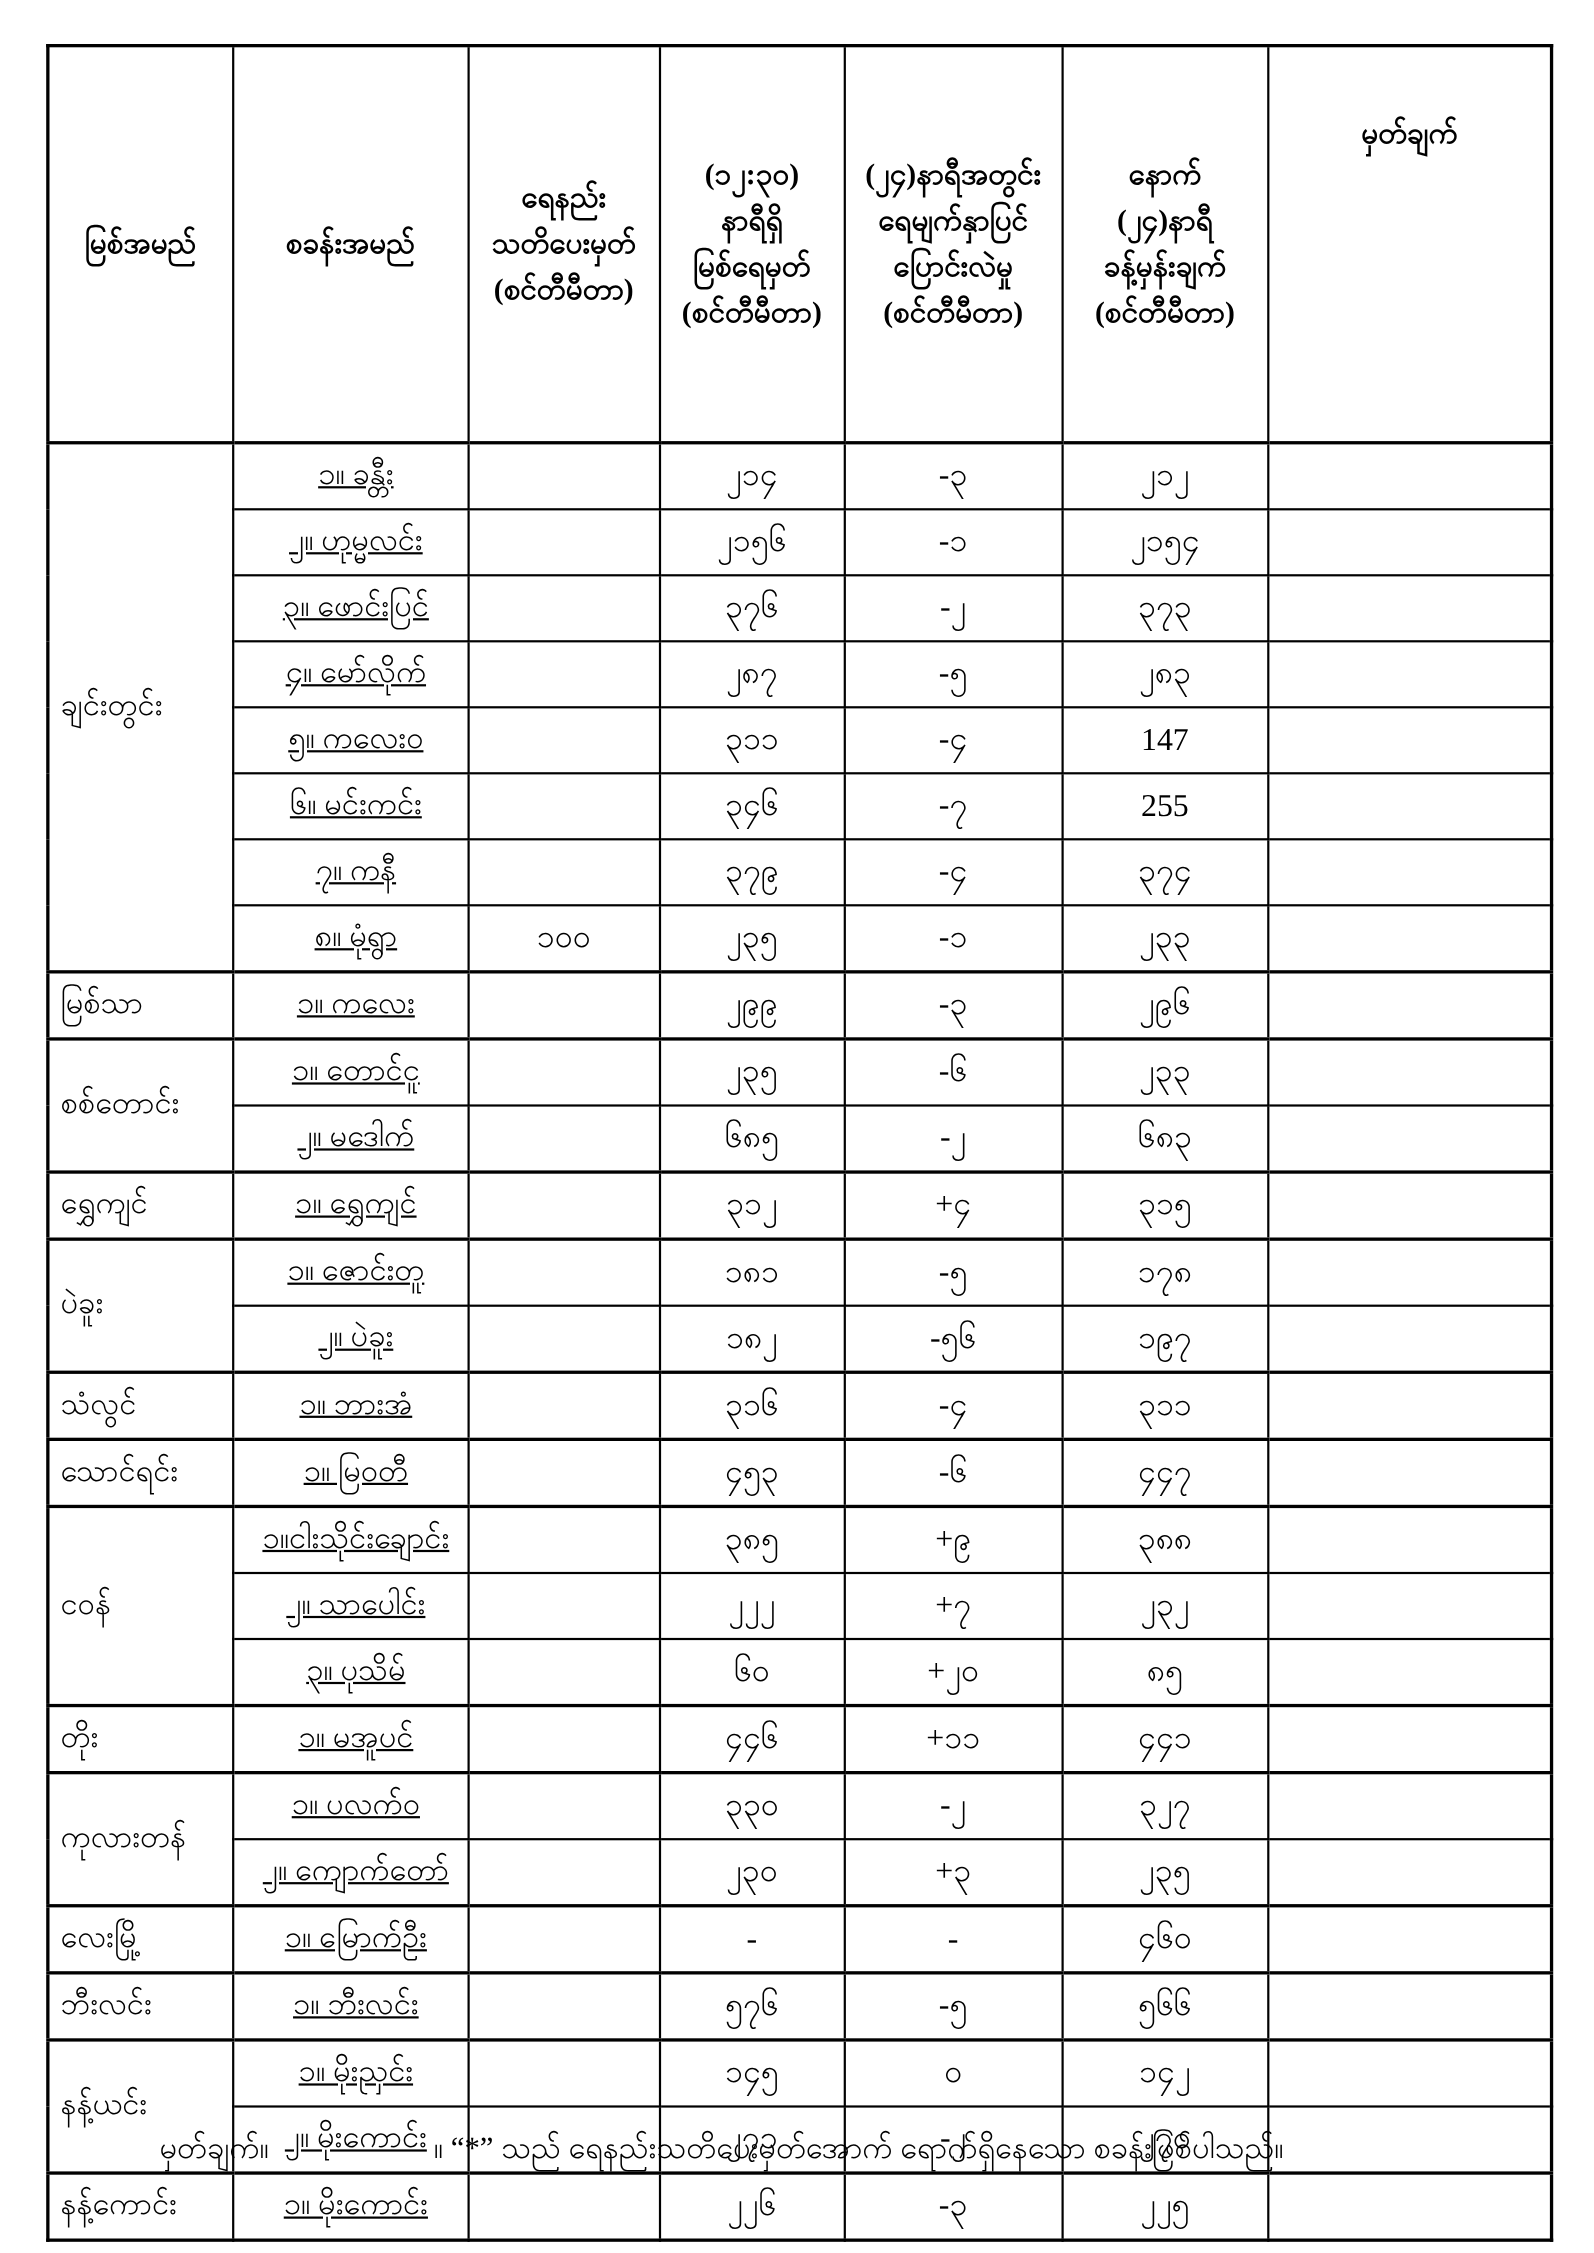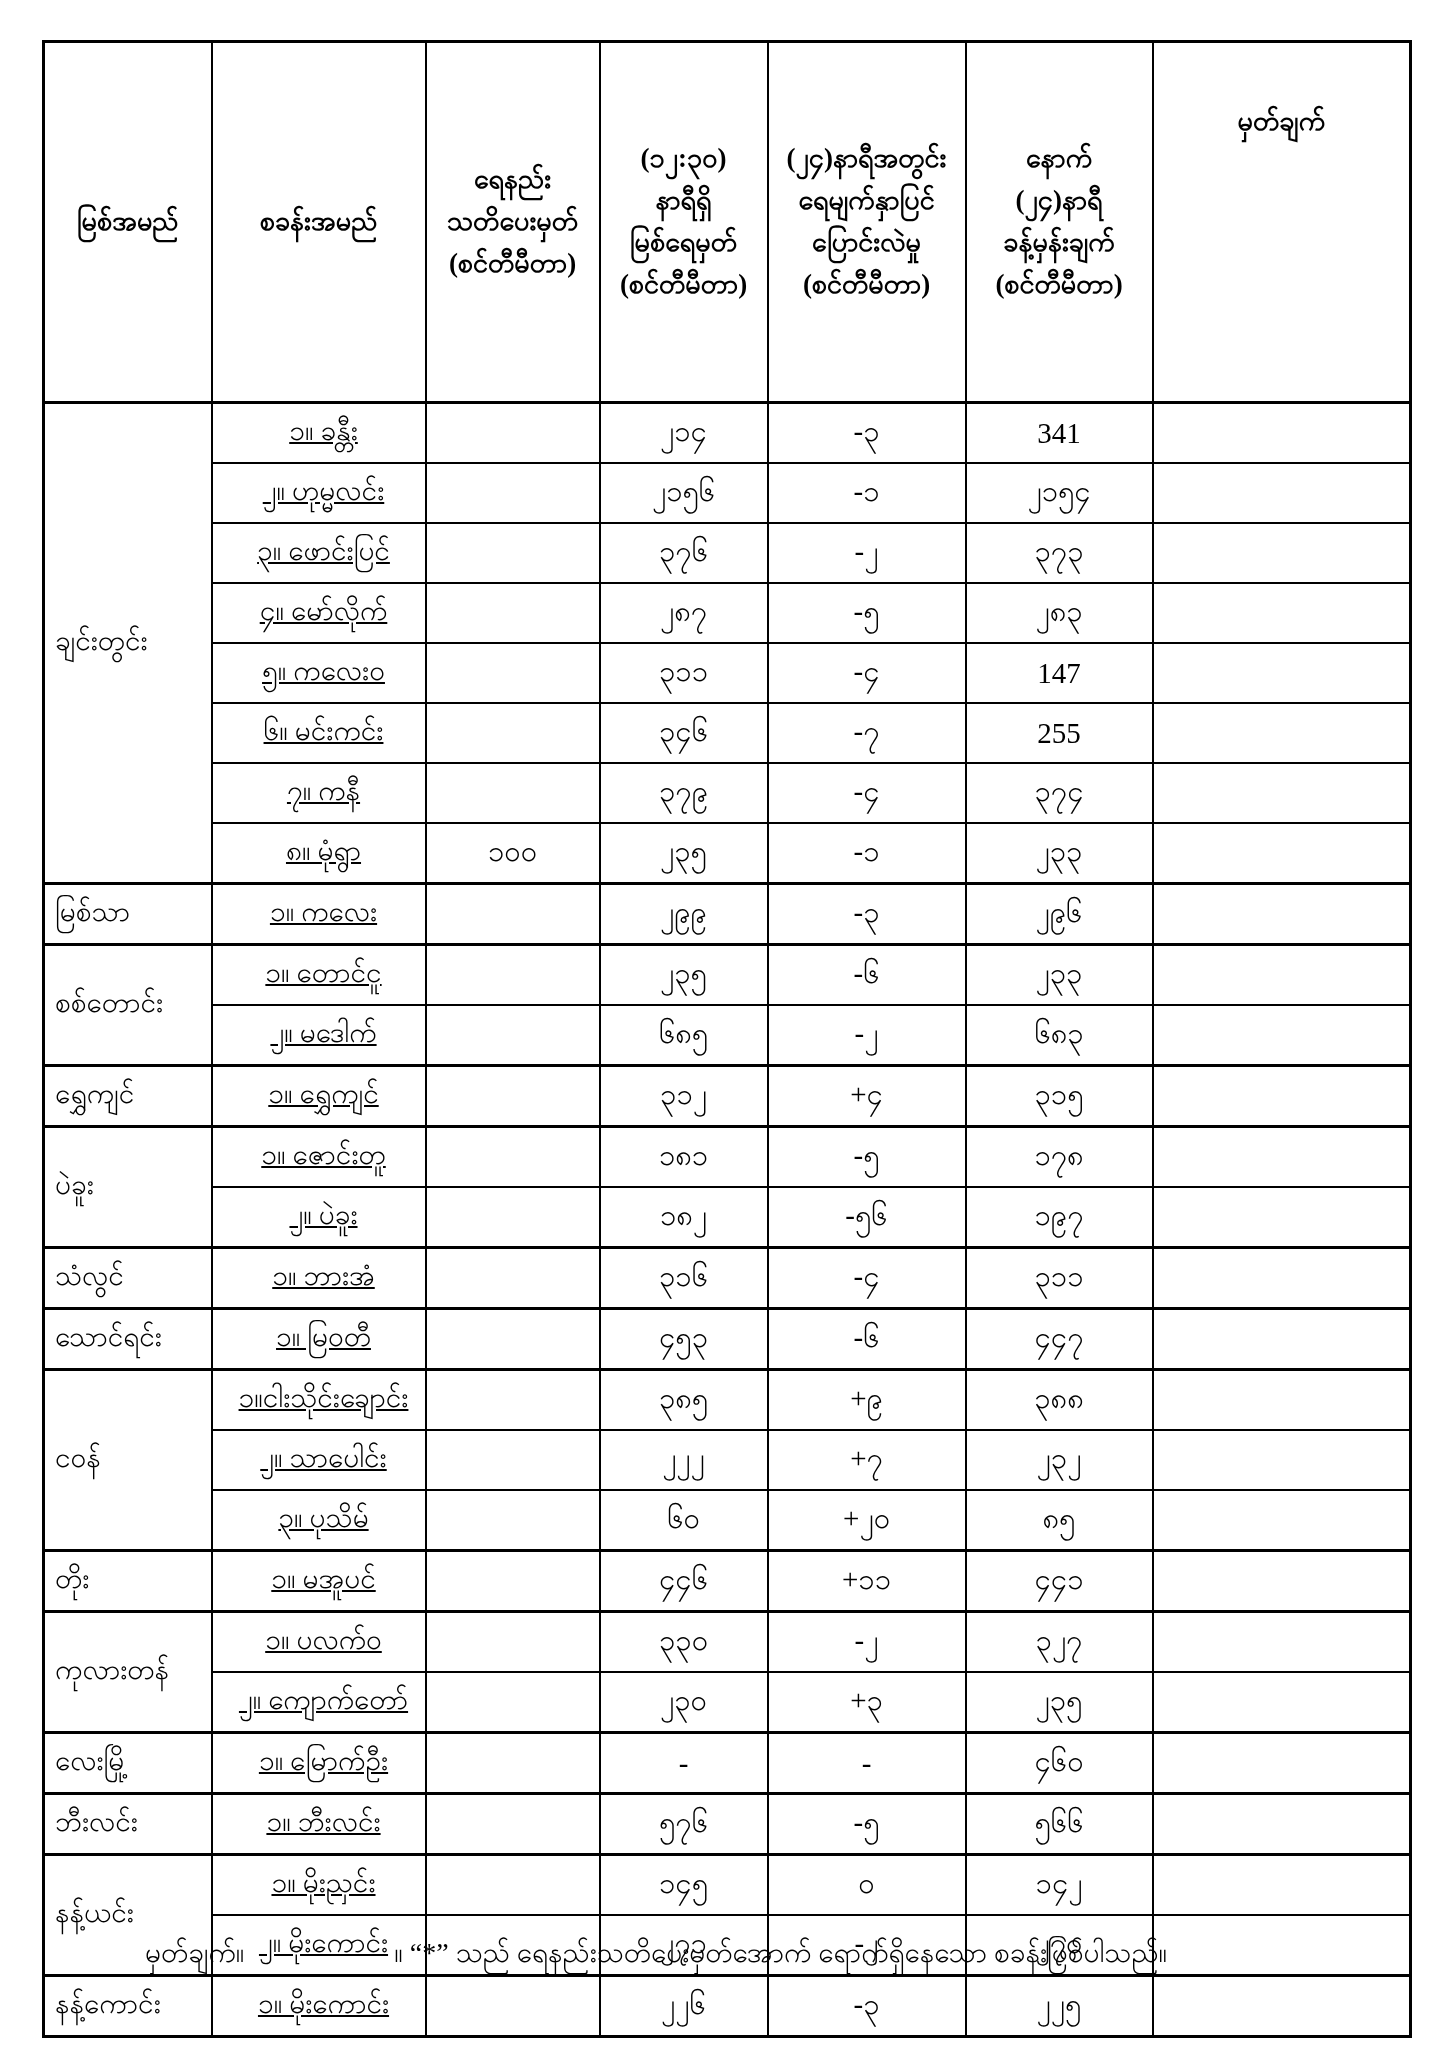--- a/index.html
+++ b/index.html
@@ -81,21 +81,21 @@
       <th class="remark-h">မှတ်ချက်</th>
     </tr>
   </thead>
   <tbody>
       <tr class="group-start">
         <td class="river" rowspan="8">ချင်းတွင်း</td>
         <td class="station">၁။ ခန္တီး</td>
         <td class="num"></td>
         <td class="num">၂၁၄</td>
         <td class="num">-၃</td>
-        <td class="num">341</td>
+        <td class="num">၂၁၂</td>
         <td class="remark"></td>
       </tr>
       <tr>
         <td class="station">၂။ ဟုမ္မလင်း</td>
         <td class="num"></td>
         <td class="num">၂၁၅၆</td>
         <td class="num">-၁</td>
         <td class="num">၂၁၅၄</td>
         <td class="remark"></td>
       </tr>

